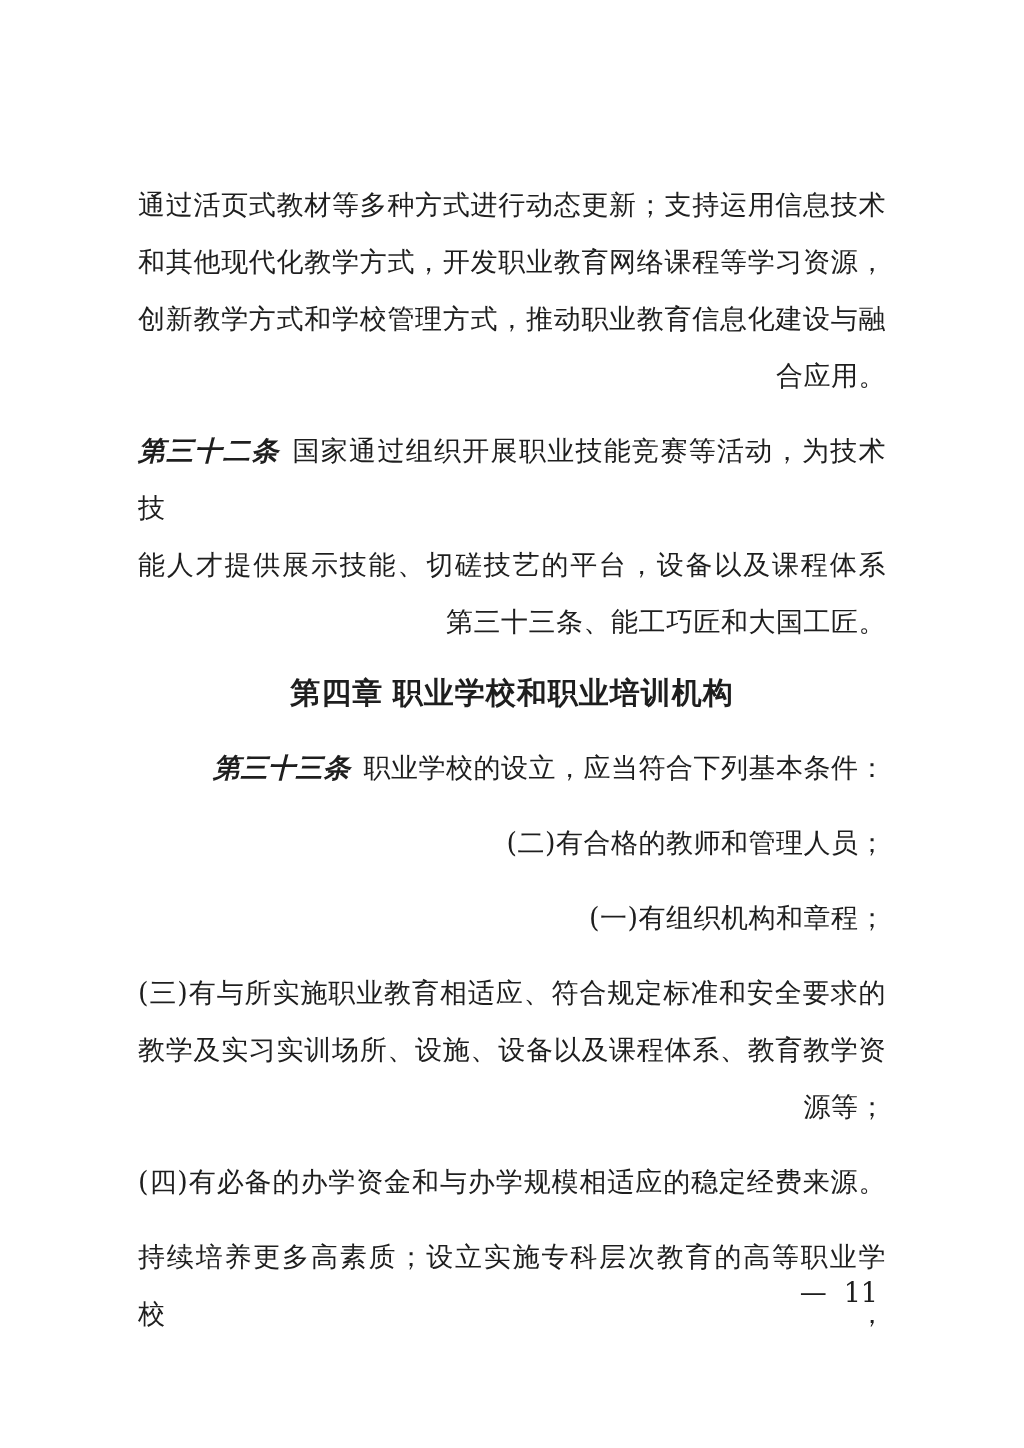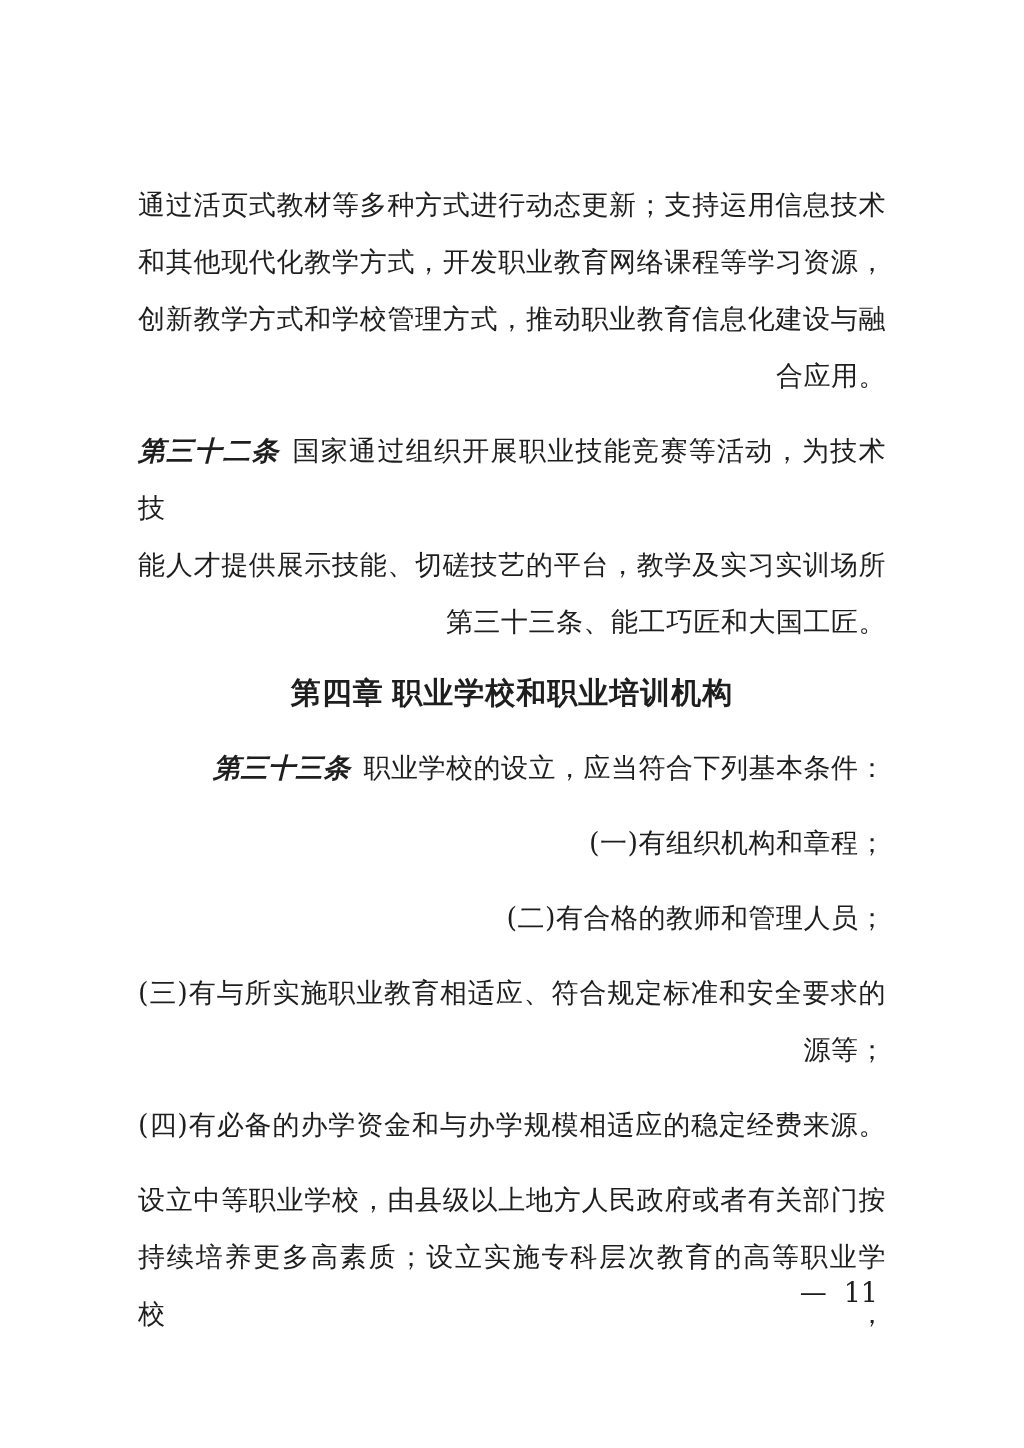--- a/index.html
+++ b/index.html
@@ -38,21 +38,21 @@
     text-align: justify;
     text-align-last: justify;
   }
   .label {
     font-weight: bold;
     margin-right: 13px;
     font-style: italic;
   }
   .block.chapter-heading { margin-top: 14px; }
   .chapter-heading .line {
-    font-family: Liberation Serif, serif;
+    font-family: Liberation Sans, sans-serif;
     font-weight: 700;
     font-size: 30px;
     text-align: center;
     letter-spacing: 1px;
   }
   .footer {
     position: absolute;
     top: 1276px;
     right: 146px;
     font-size: 27px;
@@ -69,44 +69,44 @@
 <div class="page">
   <div class="content">
       <div class="block paragraph">
         <div class="line fill">通过活页式教材等多种方式进行动态更新；支持运用信息技术</div>
         <div class="line fill">和其他现代化教学方式，开发职业教育网络课程等学习资源，</div>
         <div class="line fill">创新教学方式和学校管理方式，推动职业教育信息化建设与融</div>
         <div class="line">合应用。</div>
       </div>
       <div class="block article">
         <div class="line fill"><span class="label">第三十二条</span>国家通过组织开展职业技能竞赛等活动，为技术技</div>
-        <div class="line fill">能人才提供展示技能、切磋技艺的平台，教学及实习实训场所</div>
+        <div class="line fill">能人才提供展示技能、切磋技艺的平台，设备以及课程体系</div>
         <div class="line">第三十三条、能工巧匠和大国工匠。</div>
       </div>
       <div class="block chapter-heading">
         <div class="line">第四章 职业学校和职业培训机构</div>
       </div>
       <div class="block article">
         <div class="line"><span class="label">第三十三条</span>职业学校的设立，应当符合下列基本条件：</div>
       </div>
       <div class="block list-item">
+        <div class="line">(二)有合格的教师和管理人员；</div>
+      </div>
+      <div class="block list-item">
         <div class="line">(一)有组织机构和章程；</div>
       </div>
       <div class="block list-item">
-        <div class="line">(二)有合格的教师和管理人员；</div>
-      </div>
-      <div class="block list-item">
         <div class="line fill">(三)有与所实施职业教育相适应、符合规定标准和安全要求的</div>
+        <div class="line fill">教学及实习实训场所、设施、设备以及课程体系、教育教学资</div>
         <div class="line">源等；</div>
       </div>
       <div class="block list-item">
         <div class="line fill">(四)有必备的办学资金和与办学规模相适应的稳定经费来源。</div>
       </div>
       <div class="block paragraph">
-        <div class="line fill">设立中等职业学校，由县级以上地方人民政府或者有关部门按</div>
         <div class="line fill">持续培养更多高素质；设立实施专科层次教育的高等职业学校，</div>
       </div>
     </div>
   <div class="footer">
     <span>—</span>
     <span>11</span>
   </div>
 </div>
 
 </body></html>

